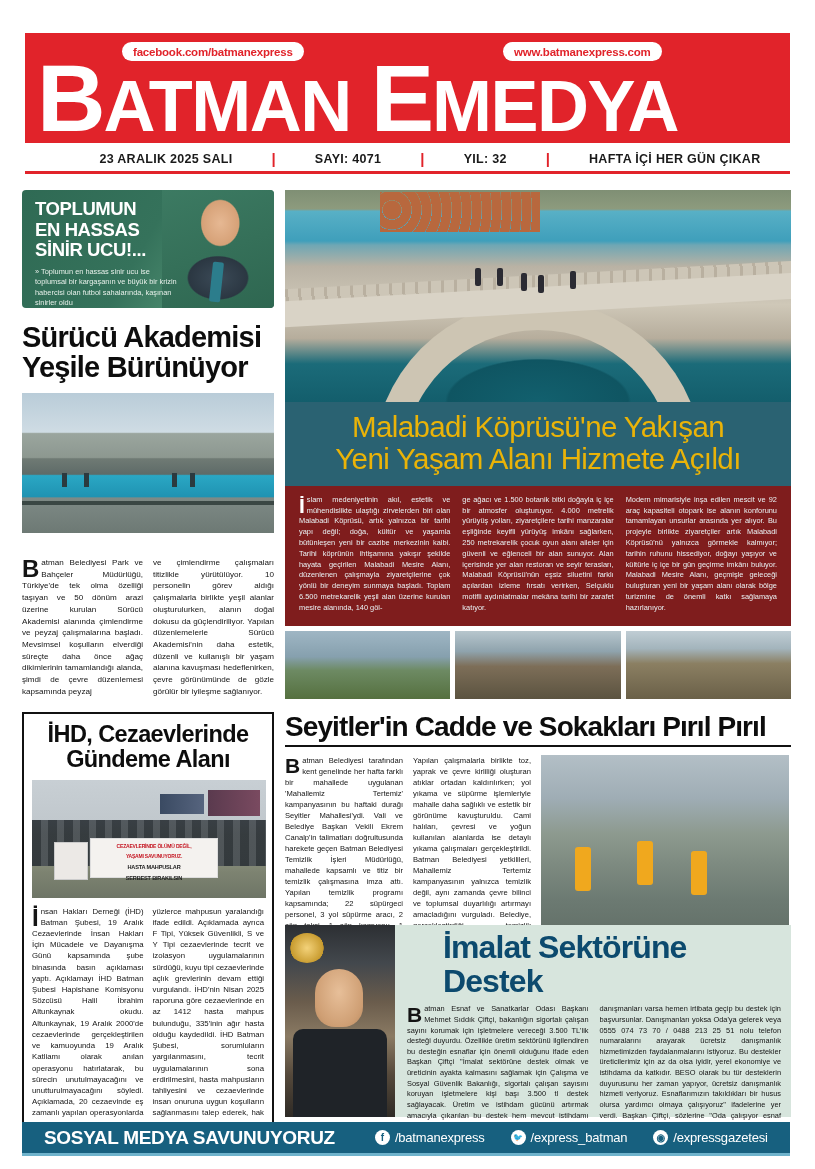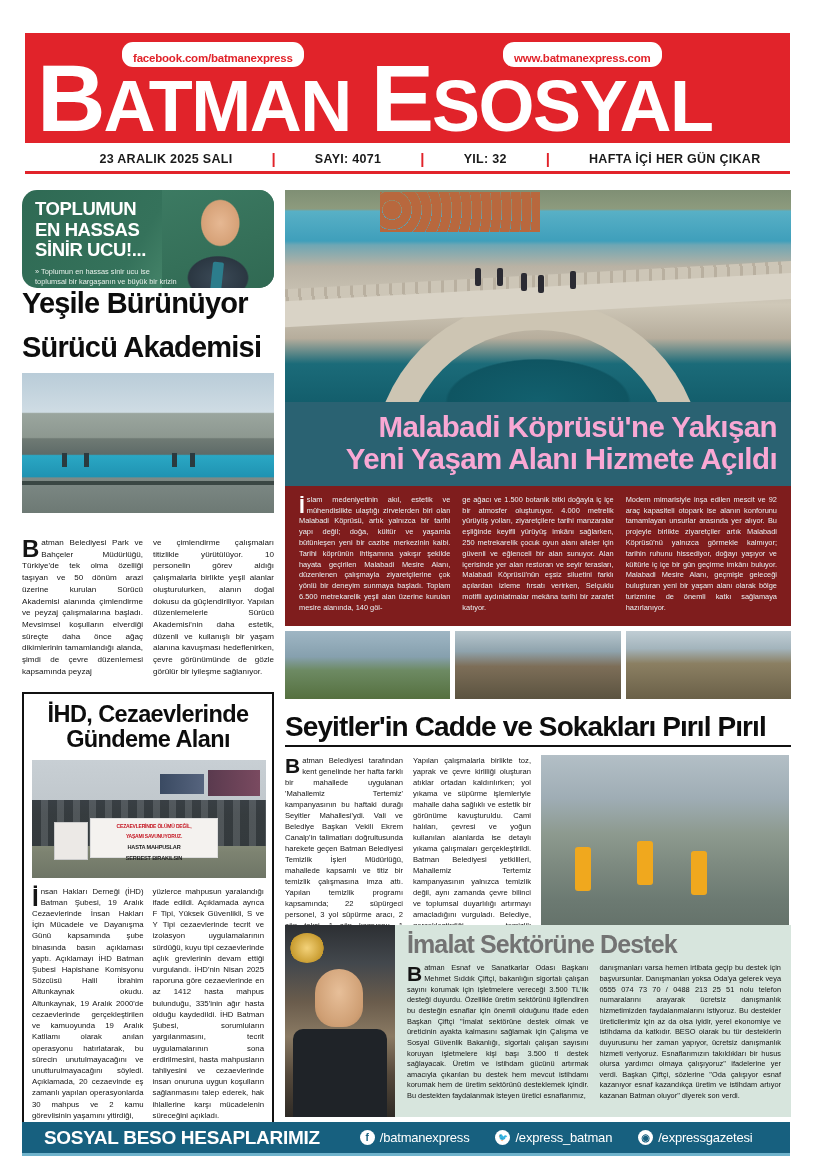--- a/index.html
+++ b/index.html
@@ -23,21 +23,21 @@
     background: #e1232a;
   }
   .social-pill {
     position: absolute;
     background: #ffffff;
     border-radius: 11px;
     color: #e1232a;
     font-weight: bold;
     font-size: 11.5px;
     letter-spacing: -0.2px;
-    padding: 10px 11px 3px 11px;
+    padding: 4px 11px 3px 11px;
     white-space: nowrap;
     font-family: "Liberation Sans", sans-serif;
   }
   .pill-fb { left: 97px; top: 9px; }
   .pill-web { left: 478px; top: 9px; }
 
   .logo-wrap {
     position: absolute;
     left: 12px; top: 17px;
     width: 745px; height: 88px;
@@ -75,22 +75,22 @@
     font-size: 12.5px;
     letter-spacing: 0.3px;
   }
   .dl-sep { color: #e1232a; font-weight: bold; font-size: 15px; }
 
   
   .col-left { position: absolute; left: 22px; top: 190px; width: 252px; }
 
   .opinion-box {
     position: relative;
-    width: 252px; height: 98px;
-    border-radius: 15px;
+    width: 252px; height: 118px;
+    border-radius: 4px;
     overflow: hidden;
     background: linear-gradient(120deg,#2f6a54 0%, #35725b 48%, #4b8a6e 70%, #2c5f4b 100%);
   }
   .opinion-photo {
     position: absolute; right: 0; top: 0;
     width: 112px; height: 122px;
     background:
       radial-gradient(ellipse 30px 36px at 52% 27%, #e6b893 0%, #d6a177 62%, rgba(0,0,0,0) 66%),
       radial-gradient(ellipse 42px 30px at 50% 72%, #3b4a57 0%, #2b3742 70%, rgba(0,0,0,0) 74%),
       linear-gradient(160deg,#3c7a62 0%, #2e6650 100%);
@@ -245,23 +245,23 @@
   .trees {
     position:absolute; left:95px; top:2px; width:160px; height:40px;
     background: repeating-radial-gradient(circle 12px at 12px 18px, #b8683e 0 9px, rgba(0,0,0,0) 10px);
   }
 
   .hl-main-band {
     background: #2a6272;
     padding: 9px 14px 11px 14px;
   }
   .hl-main {
-    color: #f9a8d4; font-weight: bold;
+    color: #eab308; font-weight: normal;
     font-size: 29.5px; line-height: 1.08;
-    letter-spacing: -0.6px; text-align: right;
+    letter-spacing: -0.6px; text-align: center;
   }
   .main-body {
     background: #7f1d1d;
     color: #eaf2f4;
     padding: 9px 14px 12px 14px;
     column-count: 3; column-gap: 12px;
     font-size: 7.4px; line-height: 1.46;
     text-align: justify;
   }
   .main-body p { margin: 0; }
@@ -320,22 +320,22 @@
   .imalat-photo .suit {
     position:absolute; left:8px; top:104px; width:94px; height:88px;
     background: #1f2328; border-radius: 10px 10px 0 0;
   }
   .imalat-photo .lamp {
     position:absolute; left:4px; top:8px; width:36px; height:30px;
     border-radius: 50%; background: radial-gradient(circle,#f3d27a 0%, #c79a2d 70%, rgba(0,0,0,0) 72%);
   }
   .imalat-right { flex: 1; padding: 6px 10px 8px 12px; }
   .hl-imalat {
-    font-weight: bold; font-size: 25px; color: #737373;
-    line-height: 1.05; letter-spacing: -0.9px;
+    font-weight: bold; font-size: 32px; color: #0c4a6e;
+    line-height: 1.05; letter-spacing: -0.9px; margin-left: 36px;
   }
   .imalat-body {
     margin-top: 6px;
     column-count: 2; column-gap: 11px;
     font-size: 7.4px; line-height: 1.44;
     text-align: justify; color: #141414;
   }
   .imalat-body p { margin: 0; }
   .imalat-body .dropcap::first-letter {
     float:left; font-size:21px; line-height:0.84; font-weight:bold; padding-right:2px;
@@ -374,21 +374,21 @@
     <div class="social-pill pill-fb">facebook.com/batmanexpress</div>
     <div class="social-pill pill-web">www.batmanexpress.com</div>
     <div class="logo-wrap">
       <div class="logo-word">
         <span class="logo-cap">B</span>
           <span class="logo-rest">ATMAN</span>
       </div>
       <div class="logo-gap"></div>
       <div class="logo-word">
         <span class="logo-cap">E</span>
-          <span class="logo-rest">SOSYAL</span>
+          <span class="logo-rest">MEDYA</span>
       </div>
     </div>
   </div>
 
   <div class="dateline">
     <div class="dateline-inner">
       <span>23  ARALIK  2025  SALI</span>
       <span class="dl-sep">|</span>
       <span>SAYI: 4071</span>
       <span class="dl-sep">|</span>
@@ -405,22 +405,22 @@
       <div class="opinion-tie"></div>
       <div class="opinion-text">
         <div class="op-title">TOPLUMUN</div>
         <div class="op-title">EN HASSAS</div>
         <div class="op-title">SİNİR UCU!...</div>
         <div class="op-desc">»  Toplumun en hassas sinir ucu ise toplumsal bir kargaşanın ve büyük bir krizin habercisi olan futbol sahalarında, kaşınan sinirler oldu</div>
 
       </div>
     </div>
 
+    <div class="hl-left">Sürücü Akademisi</div>
     <div class="hl-left" style="margin-top:0">Yeşile Bürünüyor</div>
-    <div class="hl-left">Sürücü Akademisi</div>
 
     <div class="photo photo-akademi">
       <div class="fig" style="left:40px"></div>
       <div class="fig" style="left:62px"></div>
       <div class="fig" style="left:150px"></div>
       <div class="fig" style="left:168px"></div>
     </div>
 
     <div class="body2">
       <p class="dropcap">Batman Belediyesi Park ve Bahçeler Müdürlüğü, Türkiye'de tek olma özelliği taşıyan ve 50 dönüm arazi üzerine kurulan Sürücü Akademisi alanında çimlendirme ve peyzaj çalışmalarına başladı. Mevsimsel koşulların elverdiği süreçte daha önce ağaç dikimlerinin tamamlandığı alanda, şimdi de çevre düzenlemesi kapsamında peyzaj</p>
@@ -507,21 +507,21 @@
     <div class="imalat-right">
       <div class="hl-imalat">İmalat Sektörüne Destek</div>
       <div class="imalat-body">
         <p class="dropcap">Batman Esnaf ve Sanatkarlar Odası Başkanı Mehmet Sıddık Çiftçi, bakanlığın sigortalı çalışan sayını korumak için işletmelere vereceği 3.500 TL'lik desteği duyurdu. Özellikle üretim sektörünü ilgilendiren bu desteğin esnaflar için önemli olduğunu ifade eden Başkan Çiftçi "İmalat sektörüne destek olmak ve üreticinin ayakta kalmasını sağlamak için Çalışma ve Sosyal Güvenlik Bakanlığı, sigortalı çalışan sayısını koruyan işletmelere kişi başı 3.500 tl destek sağlayacak. Üretim ve istihdam gücünü artırmak amacıyla çıkarılan bu destek hem mevcut istihdamı korumak hem de üretim sektörünü desteklemek içindir. Bu destekten faydalanmak isteyen üretici esnaflarımız,</p>
         <p>danışmanları varsa hemen irtibata geçip bu destek için başvursunlar. Danışmanları yoksa Oda'ya gelerek veya 0555 074 73 70 / 0488 213 25 51 nolu telefon numaralarını arayarak ücretsiz danışmanlık hizmetimizden faydalanmalarını istiyoruz. Bu destekler üreticilerimiz için az da olsa iyidir, yerel ekonomiye ve istihdama da katkıdır. BESO olarak bu tür desteklerin duyurusunu her zaman yapıyor, ücretsiz danışmanlık hizmeti veriyoruz. Esnaflarımızın takıldıkları bir husus olursa yardımcı olmaya çalışıyoruz" ifadelerine yer verdi. Başkan Çiftçi, sözlerine "Oda çalışıyor esnaf kazanıyor esnaf kazandıkça üretim ve istihdam artıyor kazanan Batman oluyor" diyerek son verdi.</p>
       </div>
     </div>
   </div>
 
   <div class="footer">
-    <div class="footer-title">SOSYAL BESO HESAPLARIMIZ</div>
+    <div class="footer-title">SOSYAL MEDYA SAVUNUYORUZ</div>
     <div class="footer-links">
       <div class="f-link">
         <span class="f-ico">f</span>
         <span class="f-txt">/batmanexpress</span>
       </div>
       <div class="f-link">
         <span class="f-ico" style="font-size:8px">🐦</span>
         <span class="f-txt">/express_batman</span>
       </div>
       <div class="f-link">

